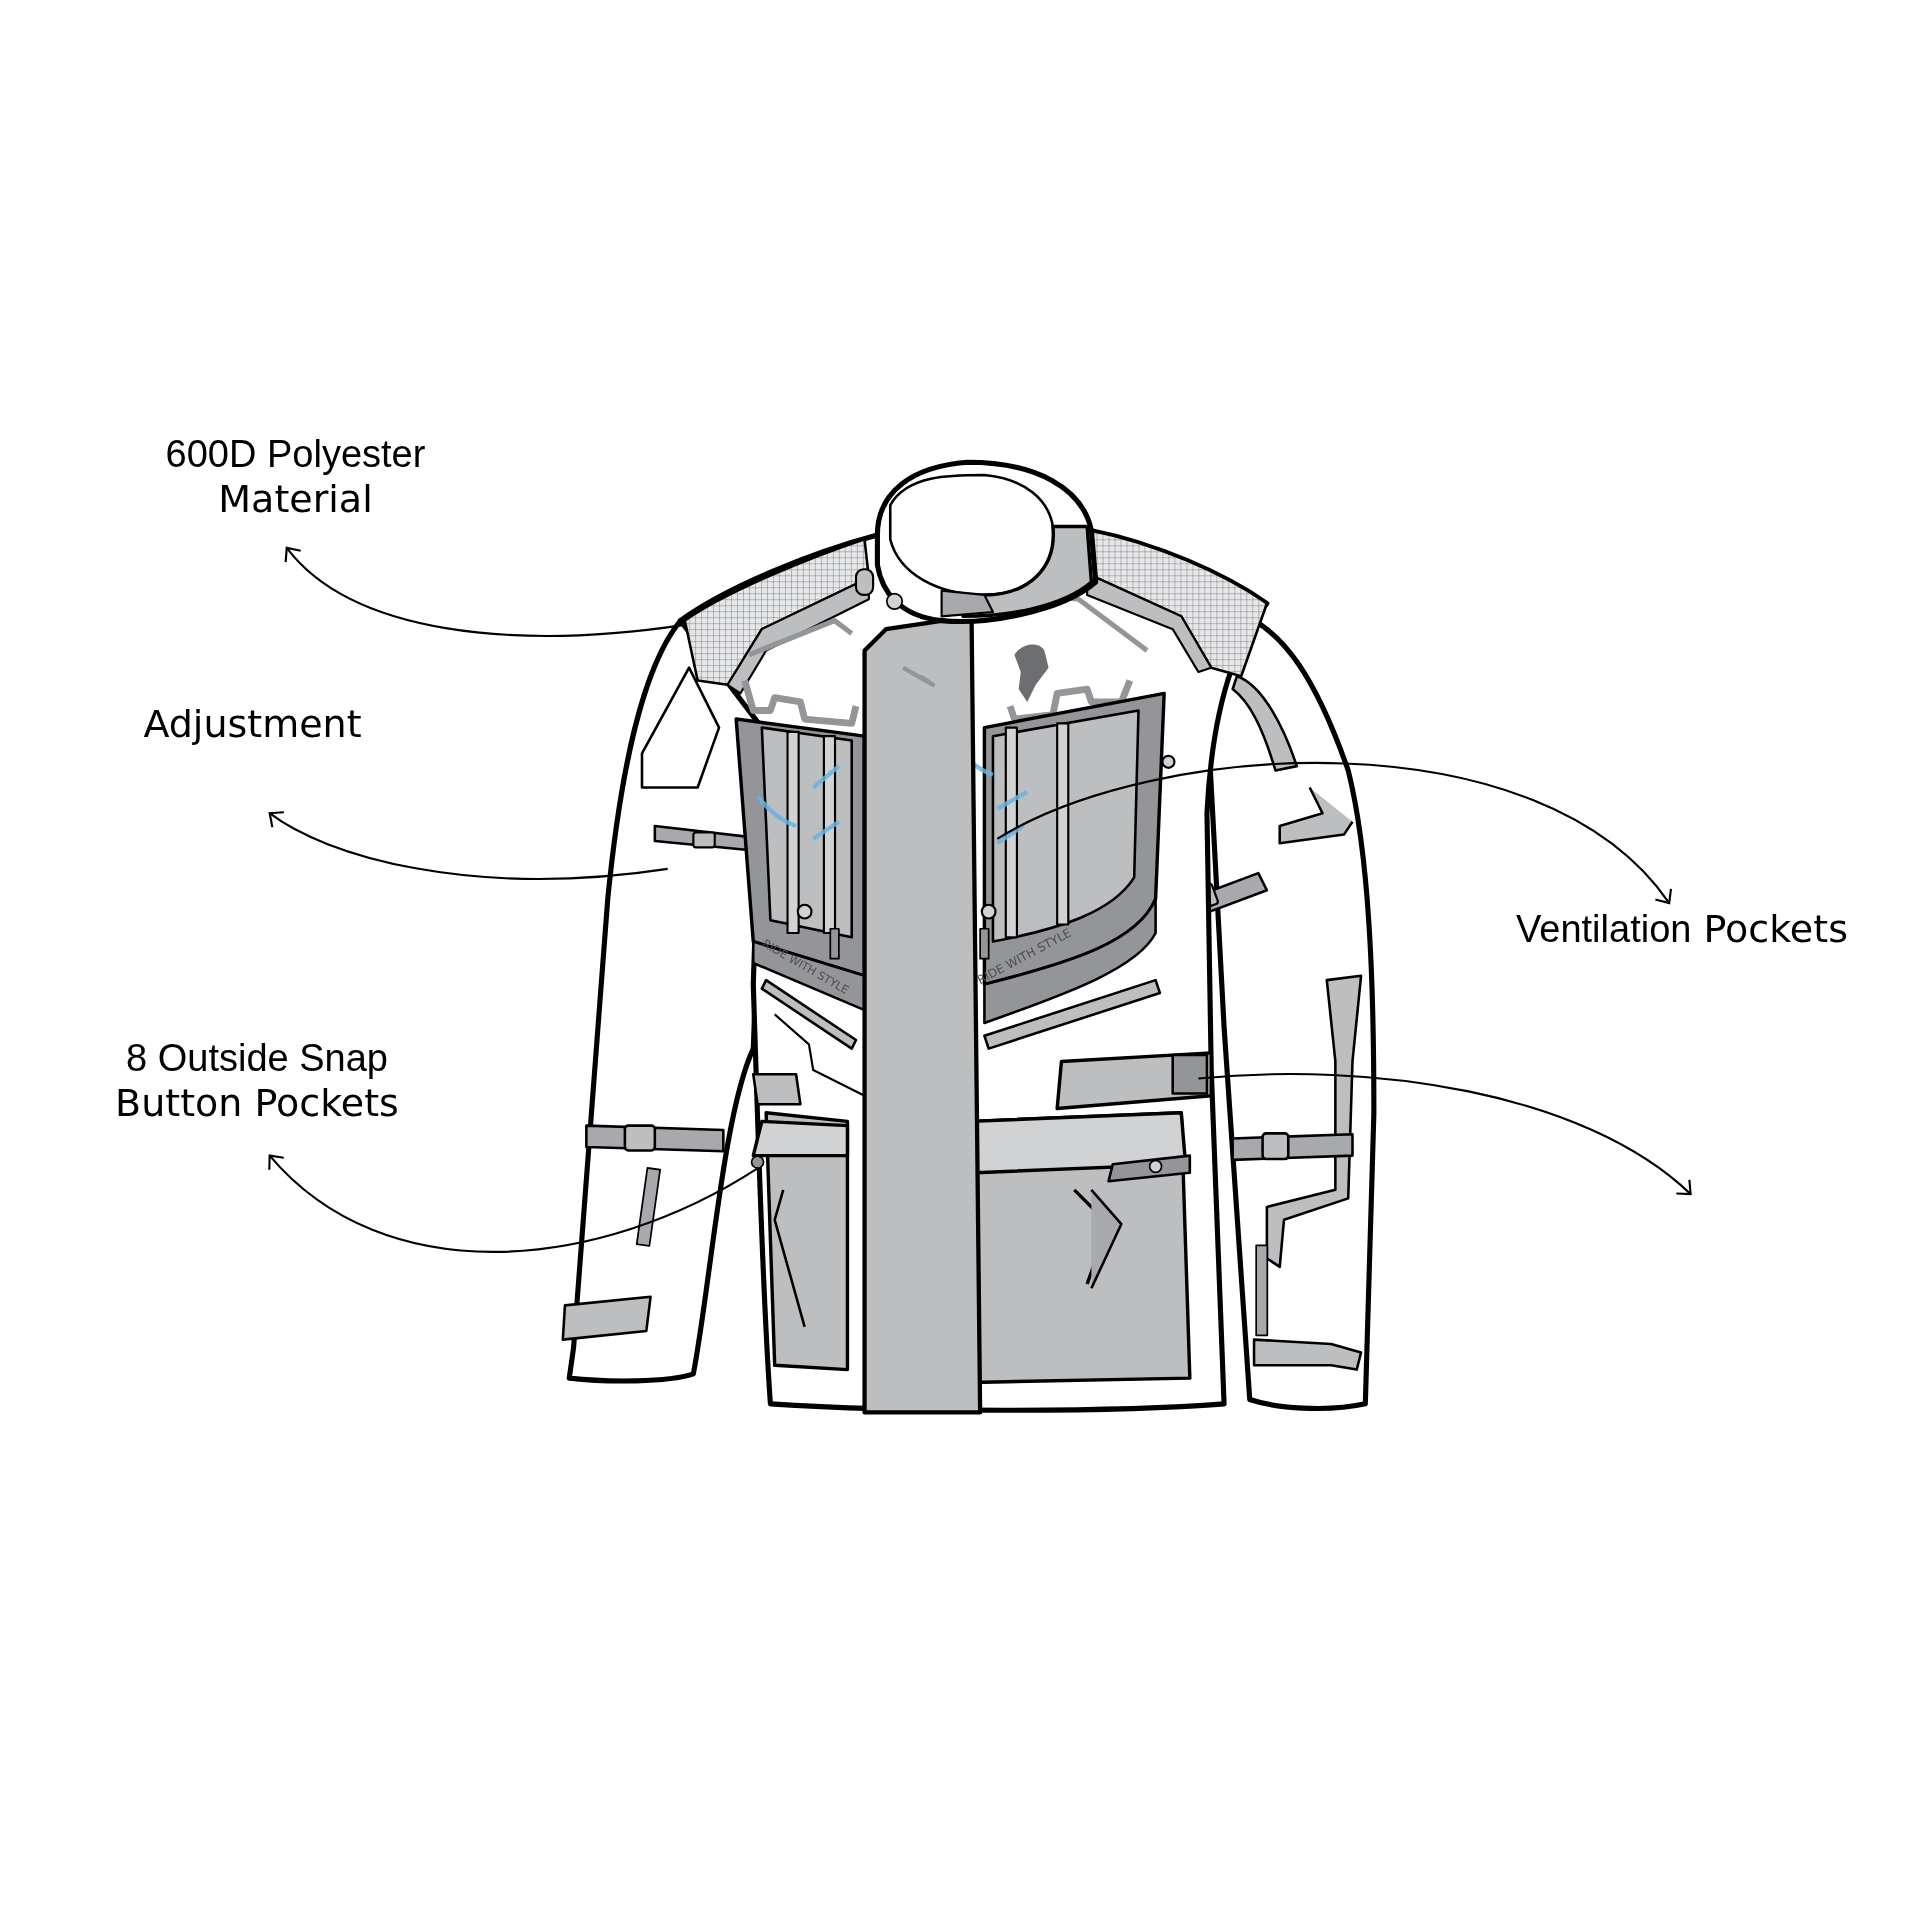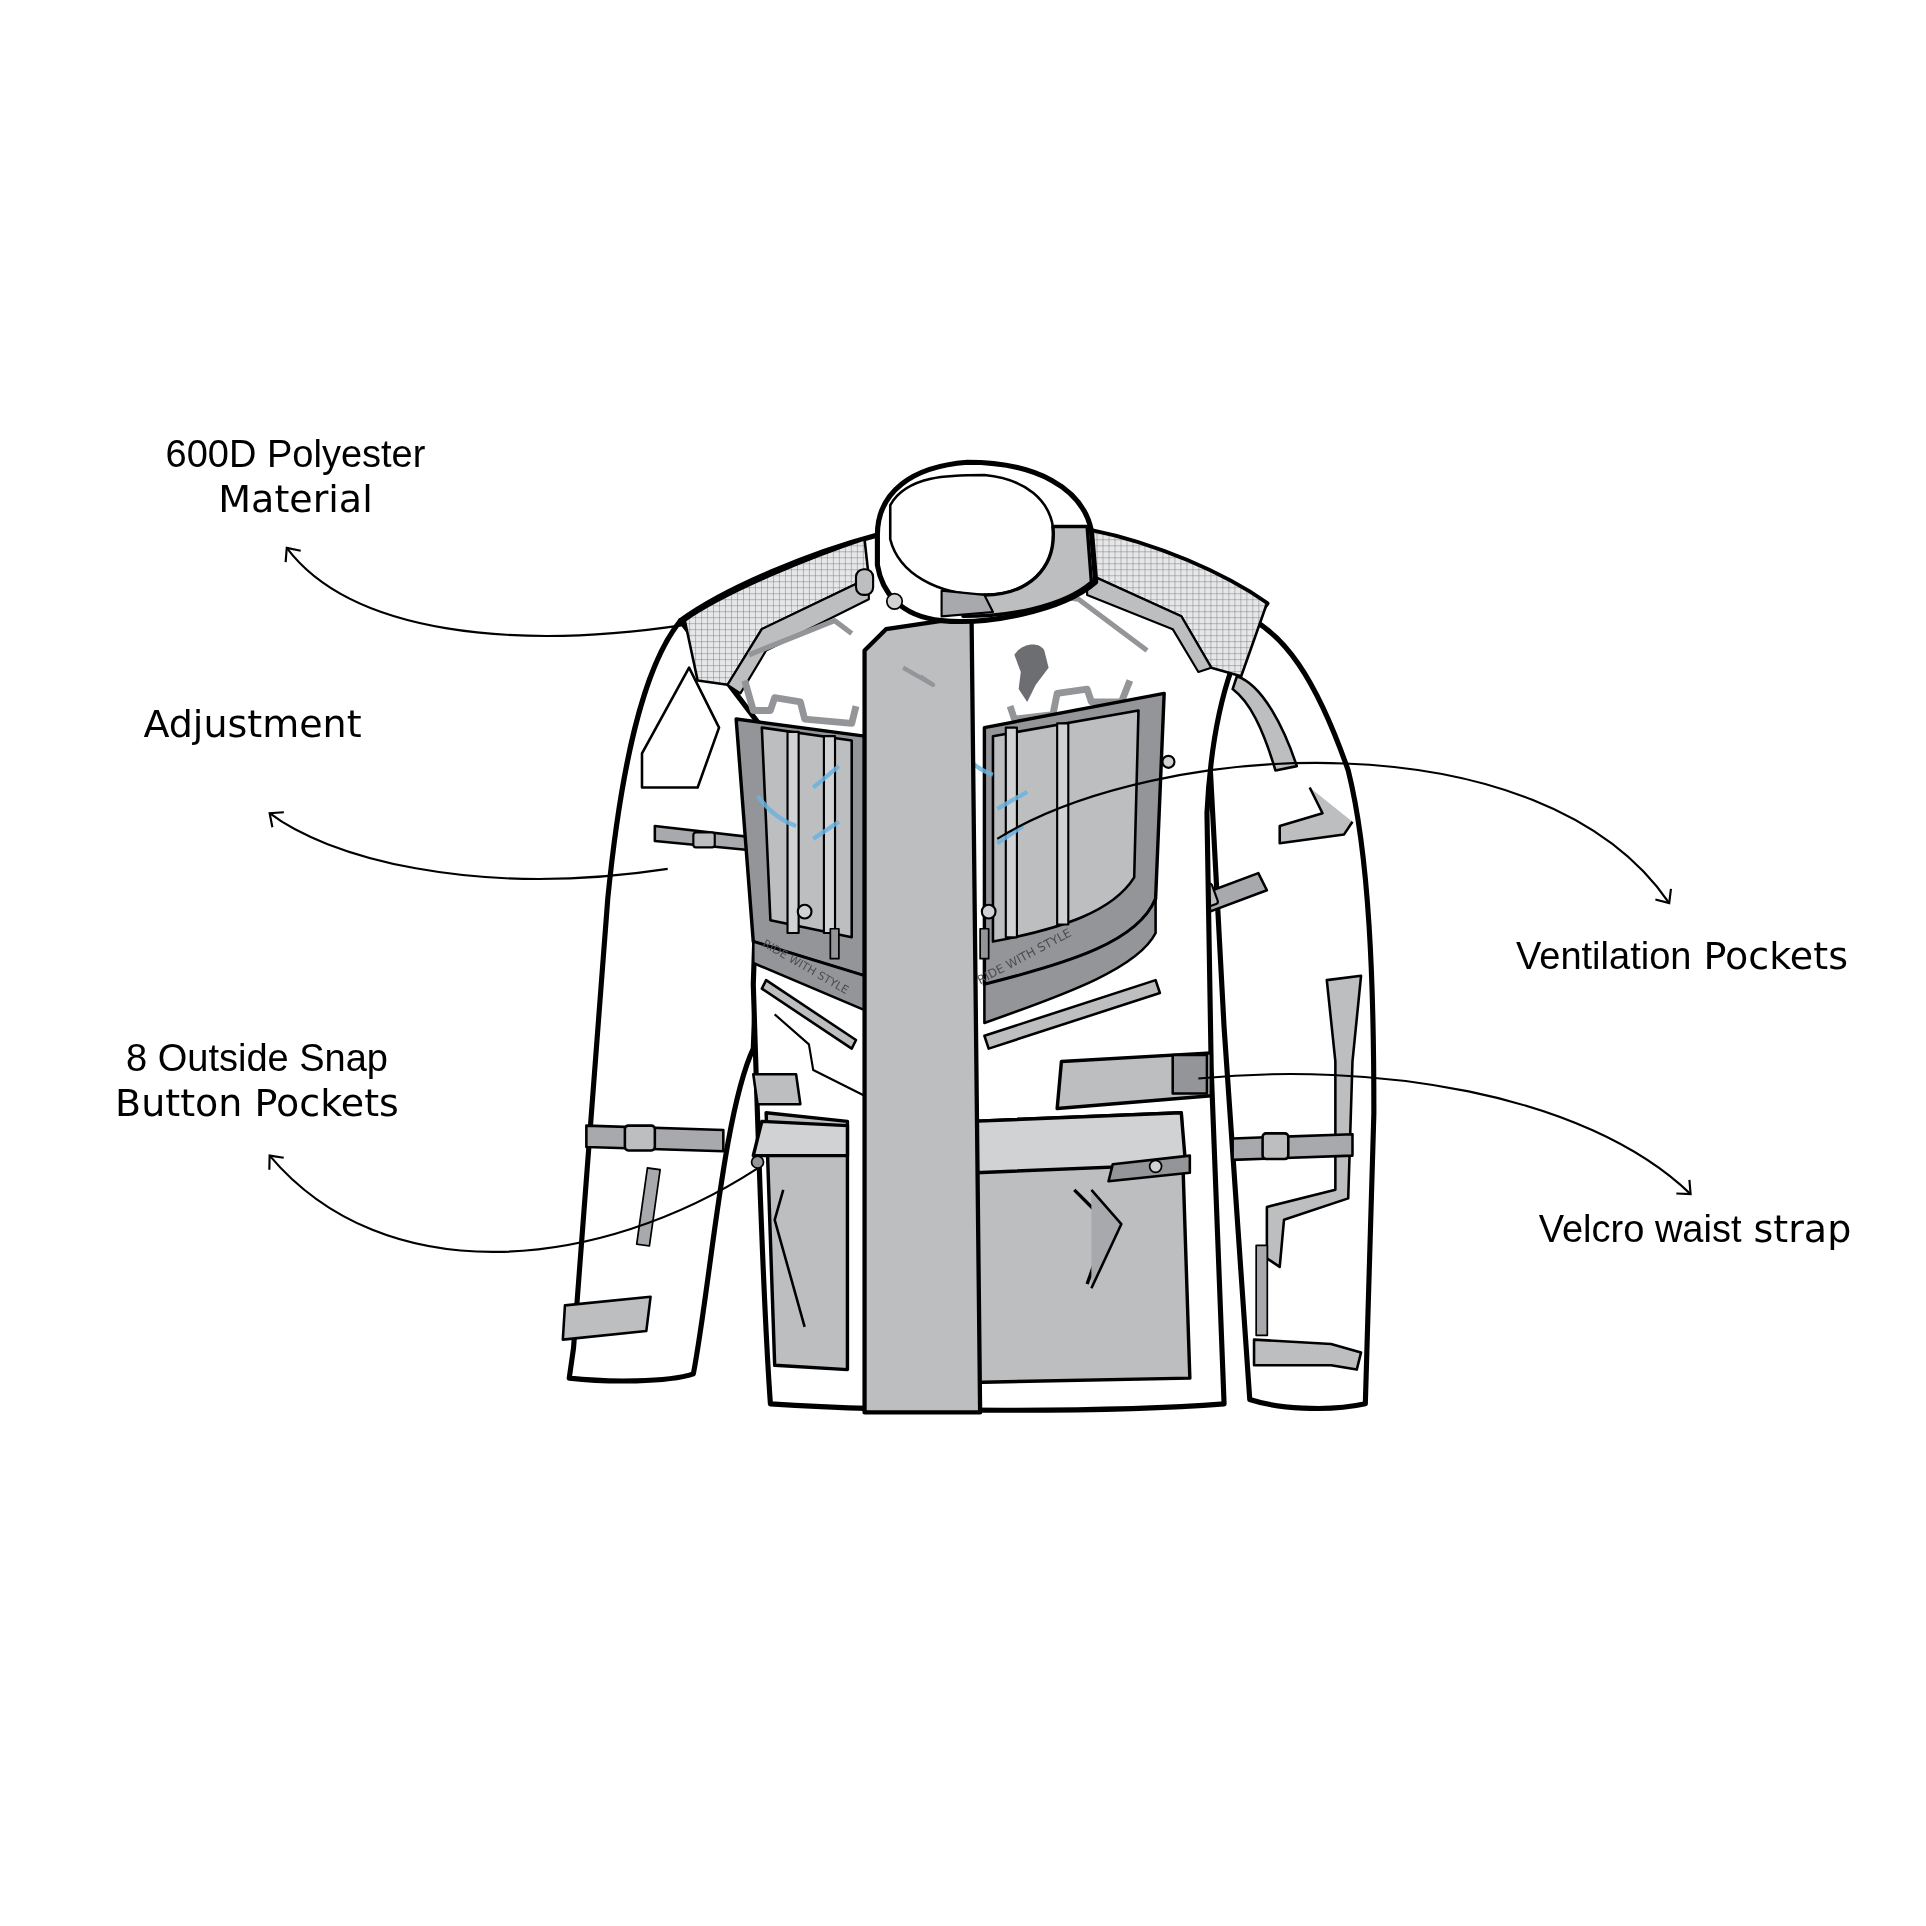--- a/index.html
+++ b/index.html
@@ -164,21 +164,18 @@
 
 <div class="callout fs" style="left:77px; top:702px; width:351px;">
   <span class="line2 r">Adjustment</span>
 </div>
 
 <div class="callout fs" style="left:77px; top:1036px; width:360px;">
   <span class="line1"><span class="b">8 Outside Snap</span></span>
   <span class="line2 r">Button Pockets</span>
 </div>
 
-<div class="callout fs" style="left:1481px; top:907px; width:402px;margin-top:27px;">
+<div class="callout fs" style="left:1481px; top:907px; width:402px;">
   <span class="line1"><span class="b">Ventilation</span><span class="r"> Pockets</span></span>
 </div>
 
-<div class="callout fs" style="left:1498px; top:1207px; width:394px;">
-  <span class="line1"><span class="b">Velcro waist</span><span class="r"> strap</span></span>
-</div>
 </div>
 
 
 </body></html>

